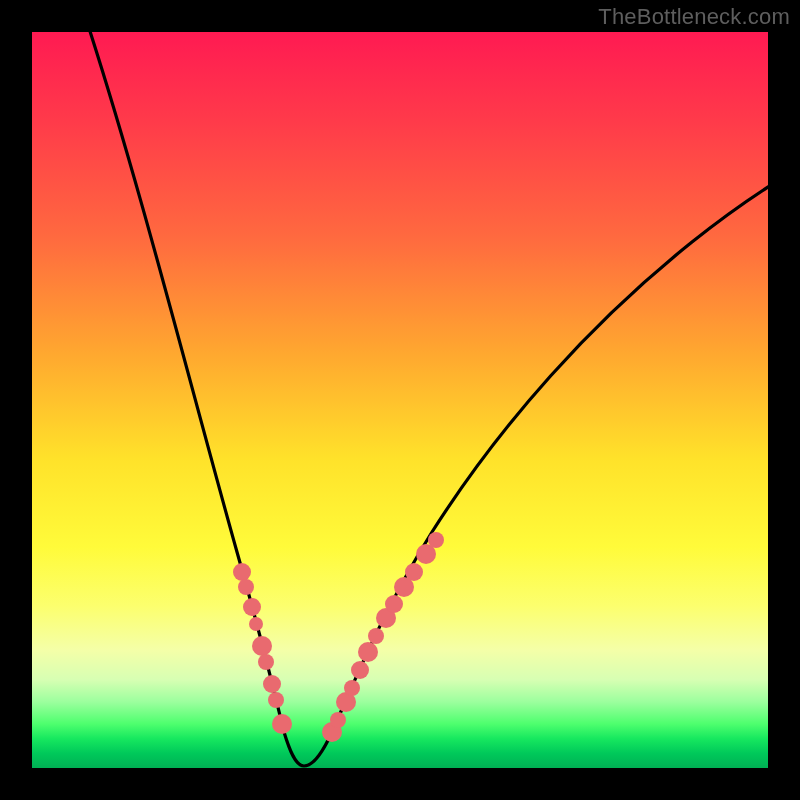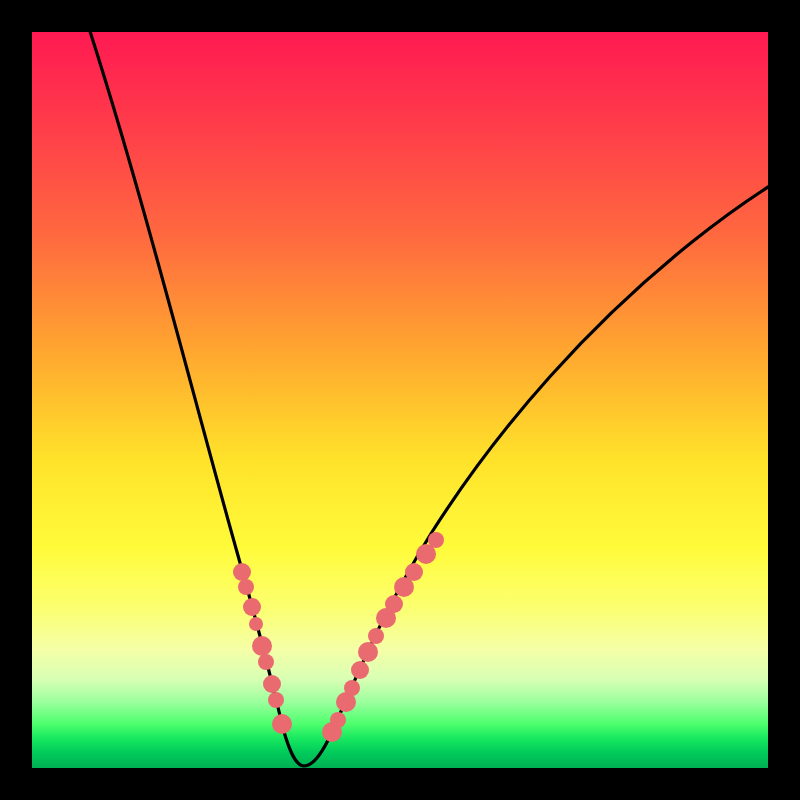--- a/index.html
+++ b/index.html
@@ -104,13 +104,14 @@
         <circle cx="354" cy="586" r="10"></circle>
         <circle cx="362" cy="572" r="9"></circle>
         <circle cx="372" cy="555" r="10"></circle>
         <circle cx="382" cy="540" r="9"></circle>
         <circle cx="394" cy="522" r="10"></circle>
         <circle cx="404" cy="508" r="8"></circle>
       </g>
     </svg>
   </div>
 
+  <div class="watermark">TheBottleneck.com</div>
 </div>
 
 </body></html>

